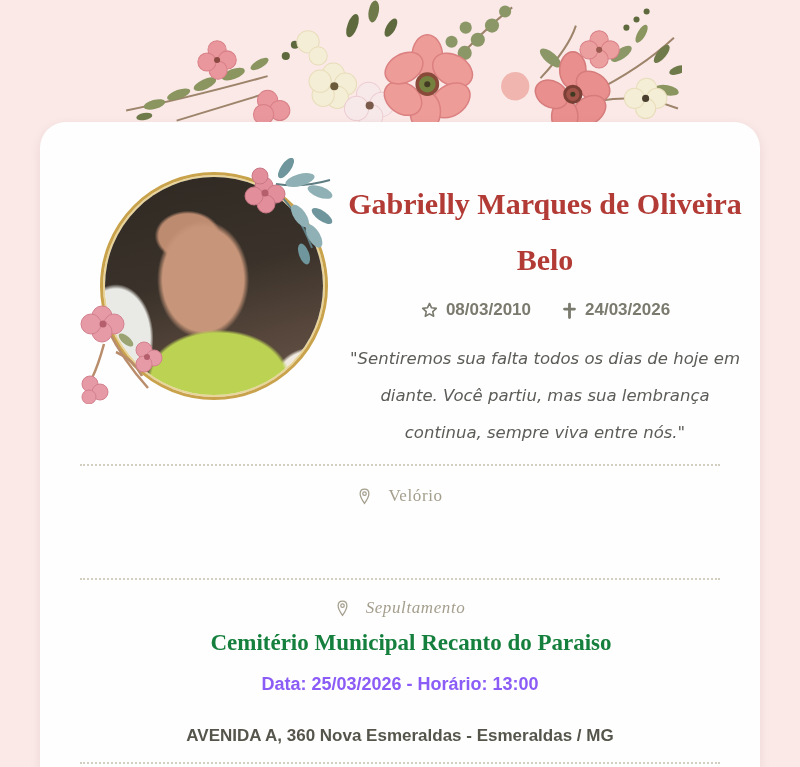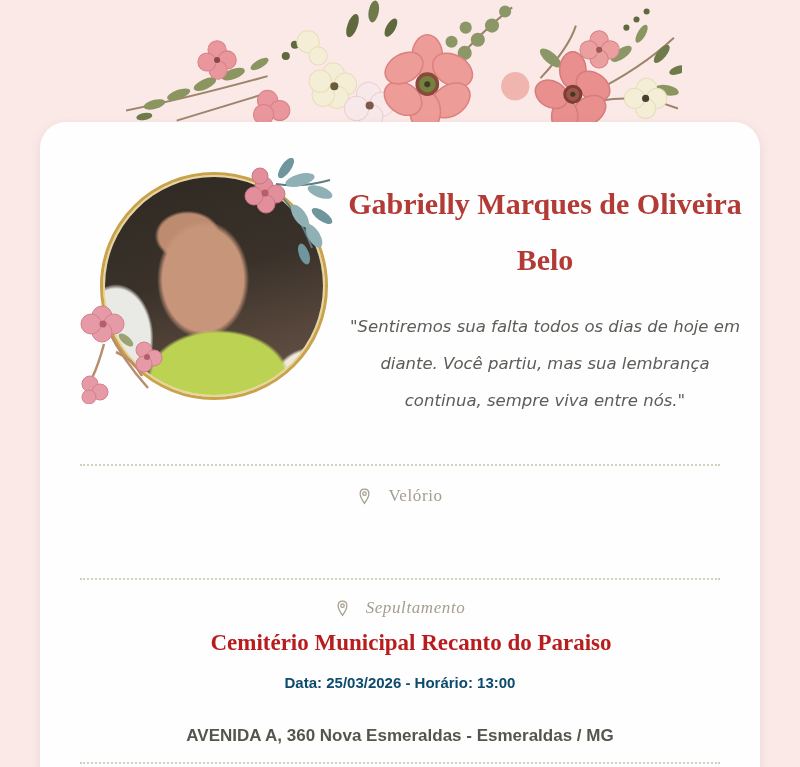--- a/index.html
+++ b/index.html
@@ -58,23 +58,23 @@
     display:flex; justify-content:center; align-items:center; gap:16px;
     font-family:"Liberation Serif", serif; font-size:17px;
     letter-spacing:.6px; color:#a49e8d;
   }
   #wake-title   { top:364px; }
   #burial-title { top:476px;font-style:italic; }
   .detail-line { position:absolute; left:0; right:0; text-align:center; font-weight:bold; color:#4e4e47; }
   #wake-datetime   { top:398px; font-size:19px; }
   #burial-location {
     top:508px; font-family:"Liberation Serif", serif;
-    font-size:23px; color:#b91c1c;padding-left:22px;
-  }
-  #burial-datetime { top:552px; font-size:15px; color:#0c4a6e; }
+    font-size:23px; color:#15803d;padding-left:22px;
+  }
+  #burial-datetime { top:552px; font-size:18px; color:#8b5cf6; }
   #burial-address  { top:604px; font-size:17px; color:#55554c; }
 </style>
 </head>
 <body>
 
 <svg id="header-flowers" viewBox="0 0 560 130">
   <g stroke="#8d7356" stroke-width="2" fill="none" opacity=".85">
     <path d="M10 112 Q 70 100 150 78"></path>
     <path d="M60 122 Q 100 110 152 94"></path>
     <path d="M330 70 Q 360 35 392 10"></path>
@@ -232,20 +232,34 @@
           <circle cx="11" cy="97" r="7"></circle>
       </g>
       <circle cx="25" cy="24" r="3.5" fill="#b55f6d"></circle>
       <circle cx="69" cy="57" r="3" fill="#b55f6d"></circle>
       <ellipse cx="48" cy="40" rx="9" ry="4" fill="#9aa371" transform="rotate(40 48 40)"></ellipse>
     </svg>
   </div>
 
   <div id="info-col">
     <div class="deceased-name">Gabrielly Marques de Oliveira Belo</div>
+    <div class="dates-row">
+      <div class="date-item">
+        <svg width="19" height="19" viewBox="0 0 24 24">
+          <path d="M12 3l2.6 5.6 6 .7-4.5 4.1 1.2 5.9-5.3-3-5.3 3 1.2-5.9L3.4 9.3l6-.7z" fill="none" stroke="#7a7a6e" stroke-width="2" stroke-linejoin="round"></path>
+        </svg>
+        <span>08/03/2010</span>
+      </div>
+      <div class="date-item">
+        <svg width="17" height="19" viewBox="0 0 24 26">
+          <path d="M12 4v19 M5 11h14" fill="none" stroke="#7a7a6e" stroke-width="4" stroke-linecap="round"></path>
+        </svg>
+        <span>24/03/2026</span>
+      </div>
+    </div>
     <div class="quote">
       <span>"Sentiremos sua falta todos os dias de hoje em</span>
       <span>diante. Você partiu, mas sua lembrança</span>
       <span>continua, sempre viva entre nós."</span>
     </div>
   </div>
 
   <div class="divider" id="divider-1"></div>
 
   <div class="section-title" id="wake-title">

